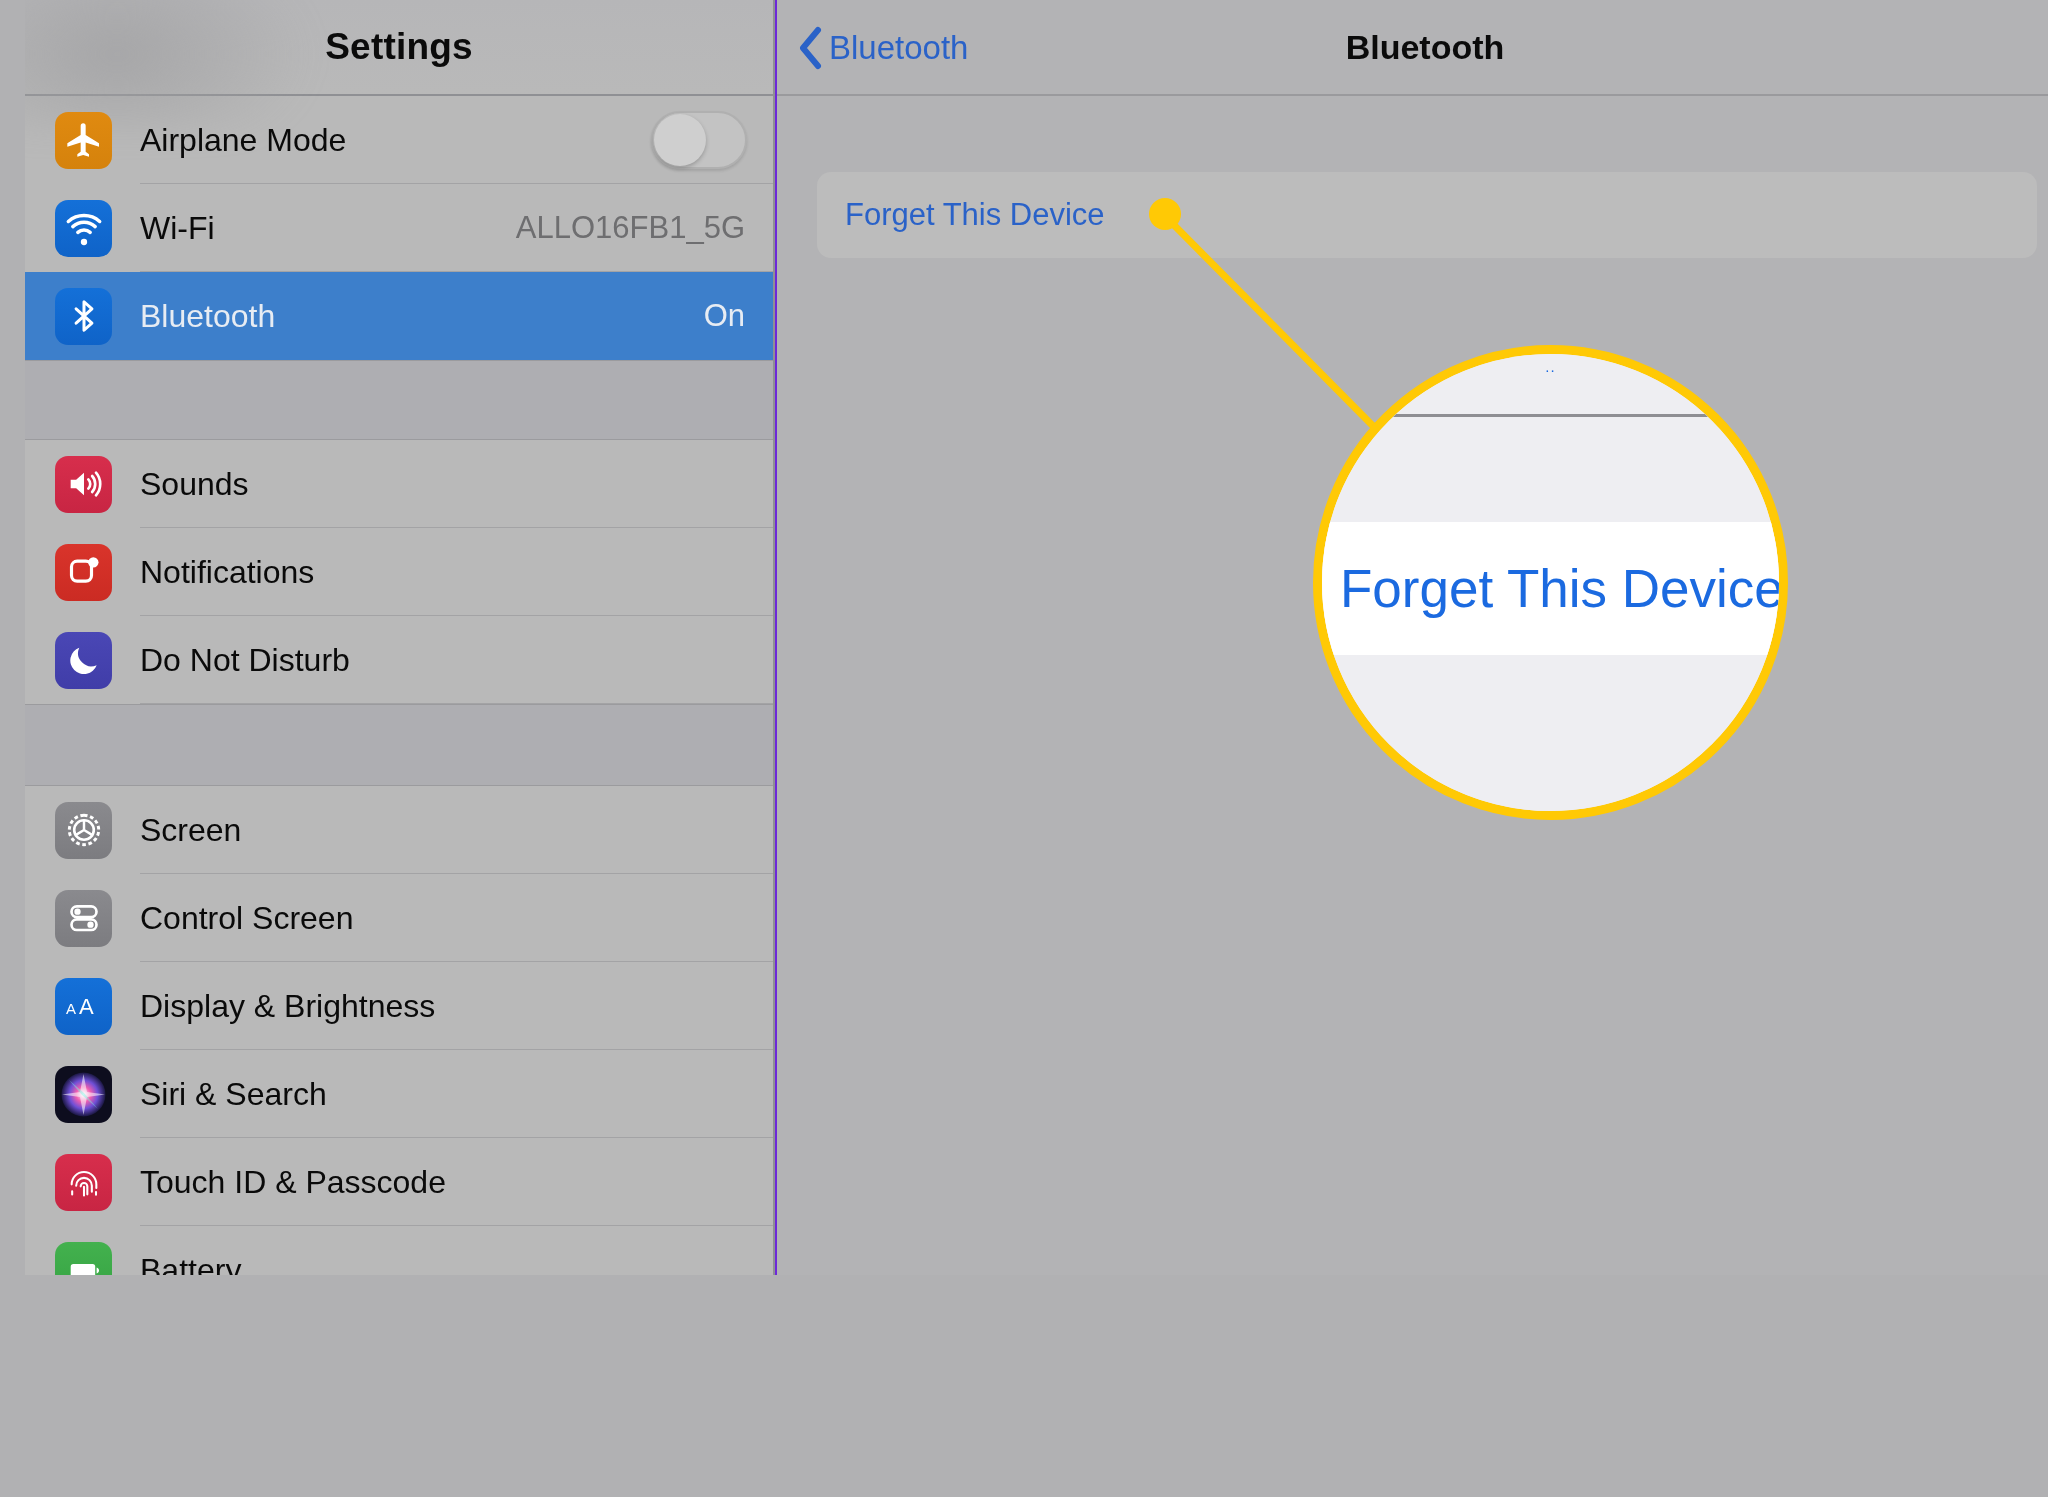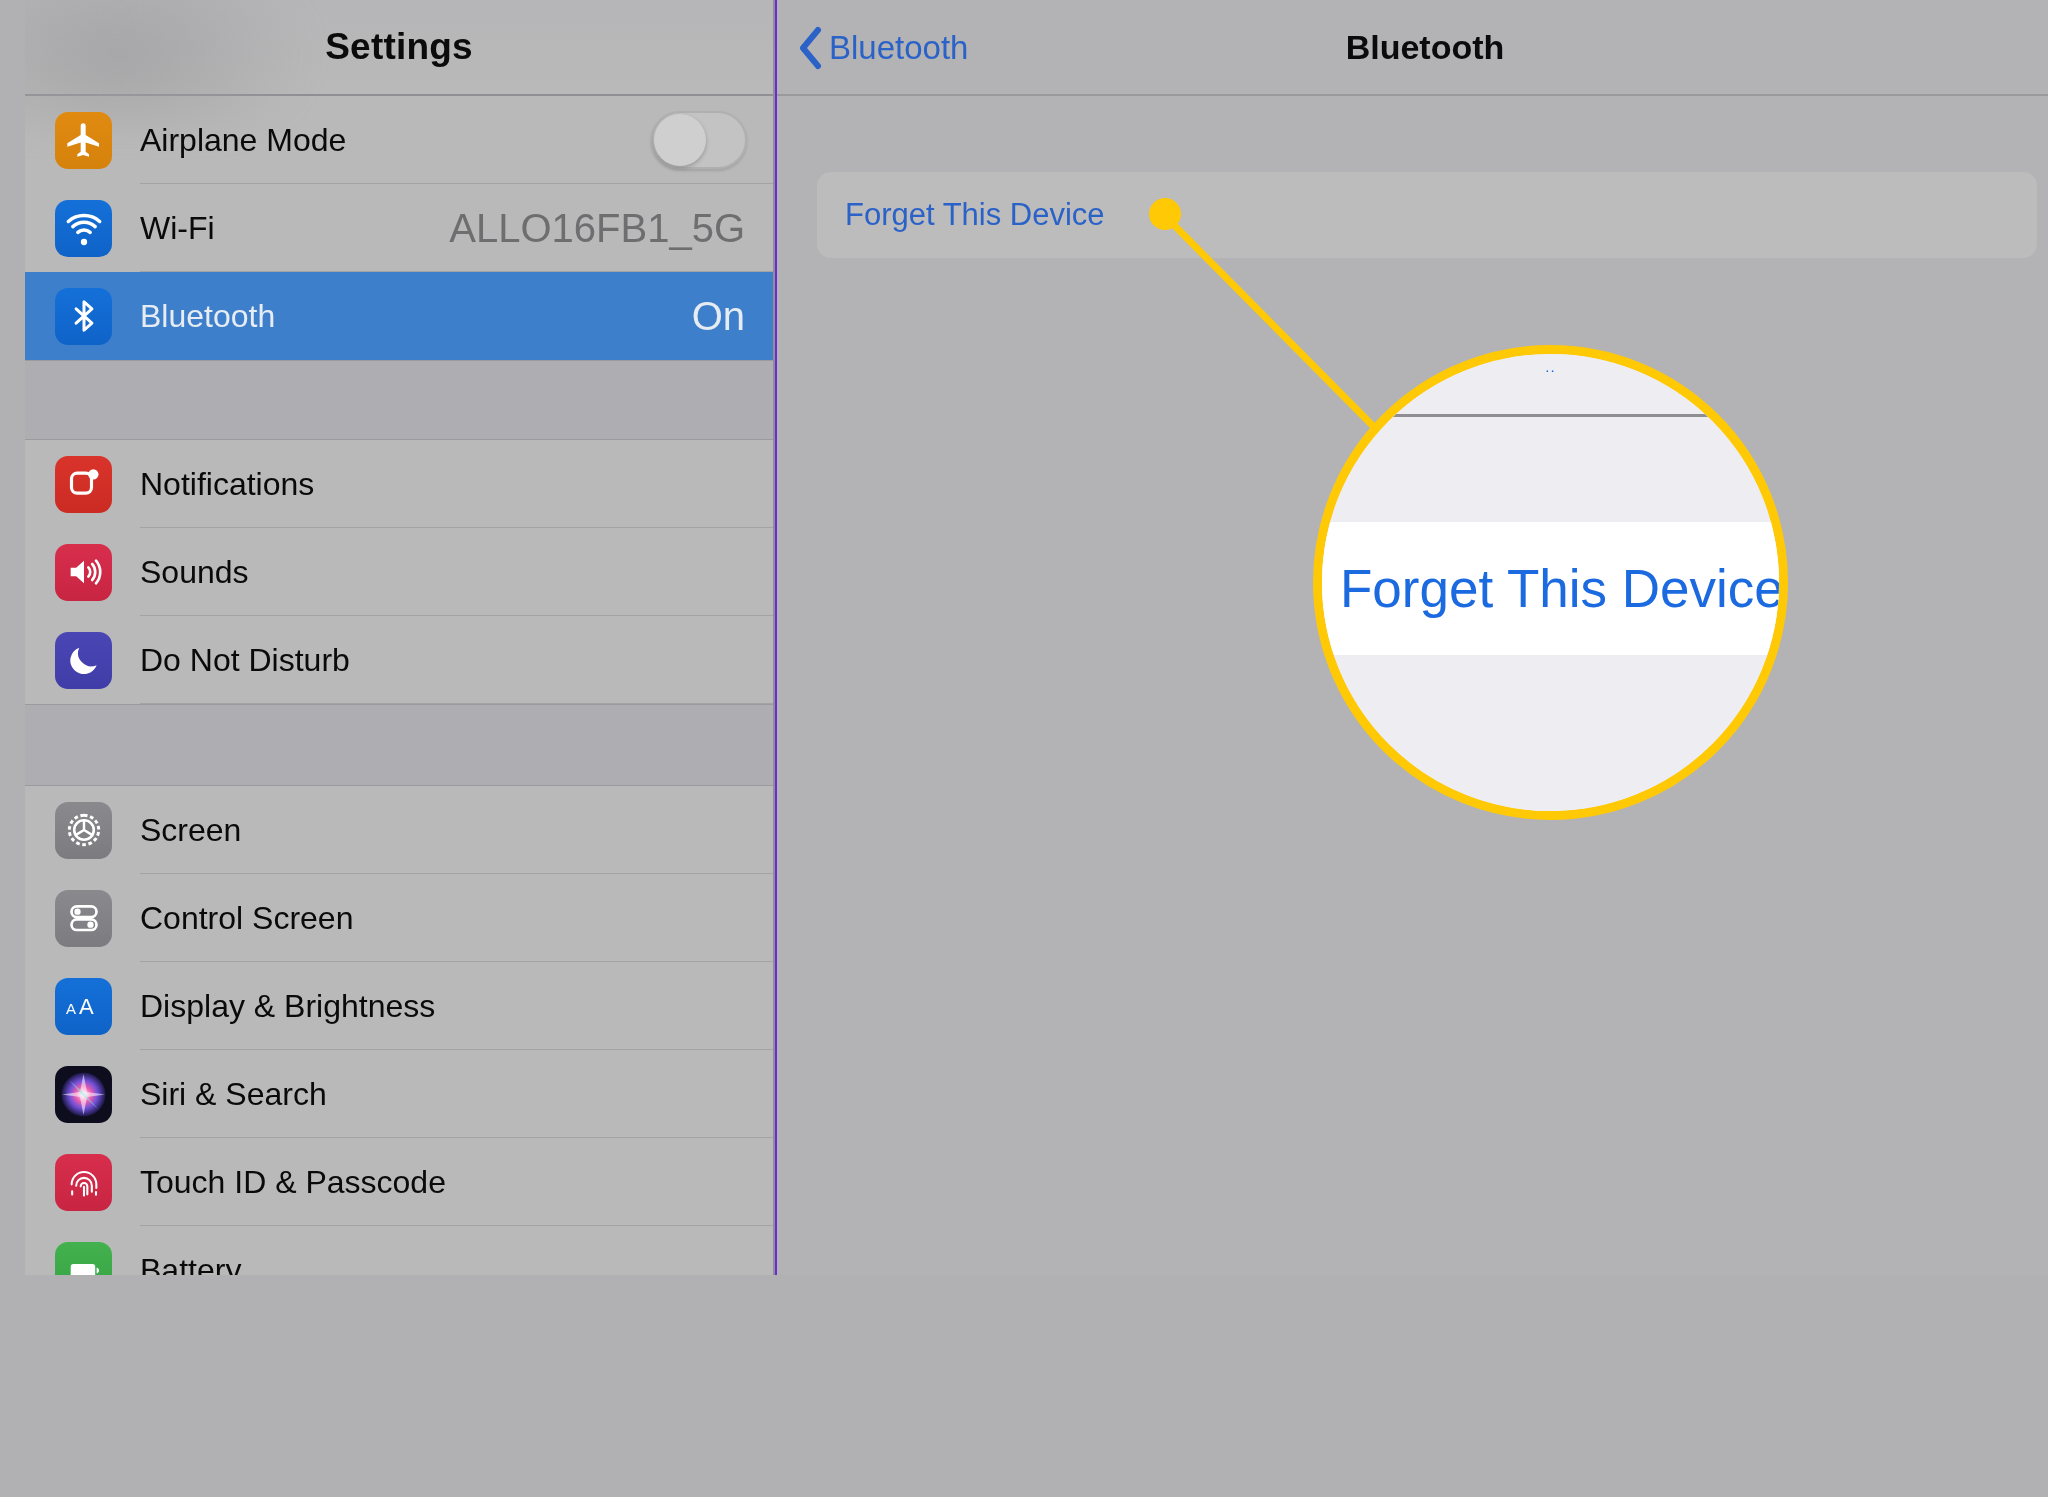--- a/index.html
+++ b/index.html
@@ -96,21 +96,21 @@
   .row-label {
     margin-left: 28px;
     font-size: 32px;
     color: #0a0a0a;
     white-space: nowrap;
   }
   .row.selected .row-label { color: #e7ecf3; }
   .row-value {
     margin-left: auto;
     margin-right: 28px;
-    font-size: 40px;
+    font-size: 31px;
     color: #6e6e70;
     white-space: nowrap;
     text-align: center;
   }
   .row.selected .row-value { color: #e7ecf3; }
 
   
   .toggle {
     margin-left: auto;
     margin-right: 26px;
@@ -299,40 +299,40 @@
 
       </div>
 
     </div>
 
     <div class="sect-gap"></div>
 
     <div class="group">
 
       <div class="row">
-        <div class="ic" style="background:linear-gradient(180deg,#d9342b,#cb2b23)">
-          <svg width="40" height="40" viewBox="0 0 24 24">
-            <rect x="4.5" y="5.5" width="12" height="12" rx="3.4" fill="none" stroke="#fff" stroke-width="1.9"></rect>
-            <circle cx="17.6" cy="6.2" r="3.1" fill="#fff"></circle>
-          </svg>
-        </div>
-        <span class="row-label">Notifications</span>
-        <div class="sep"></div>
-      </div>
-
-      <div class="row">
         <div class="ic" style="background:linear-gradient(180deg,#d72e4c,#c82543)">
           <svg width="40" height="40" viewBox="0 0 24 24">
             <path fill="#fff" d="M4 9.5h3.3L12 5.2v13.6L7.3 14.5H4z"></path>
             <path fill="none" stroke="#fff" stroke-width="1.6" stroke-linecap="round" d="M14.6 9.2a4 4 0 0 1 0 5.6"></path>
             <path fill="none" stroke="#fff" stroke-width="1.6" stroke-linecap="round" d="M16.9 7.2a7.2 7.2 0 0 1 0 9.6"></path>
             <path fill="none" stroke="#fff" stroke-width="1.6" stroke-linecap="round" d="M19.2 5.2a10.4 10.4 0 0 1 0 13.6"></path>
           </svg>
         </div>
         <span class="row-label">Sounds</span>
+        <div class="sep"></div>
+      </div>
+
+      <div class="row">
+        <div class="ic" style="background:linear-gradient(180deg,#d9342b,#cb2b23)">
+          <svg width="40" height="40" viewBox="0 0 24 24">
+            <rect x="4.5" y="5.5" width="12" height="12" rx="3.4" fill="none" stroke="#fff" stroke-width="1.9"></rect>
+            <circle cx="17.6" cy="6.2" r="3.1" fill="#fff"></circle>
+          </svg>
+        </div>
+        <span class="row-label">Notifications</span>
         <div class="sep"></div>
       </div>
 
       <div class="row">
         <div class="ic" style="background:linear-gradient(180deg,#4a47b5,#403da8)">
           <svg width="38" height="38" viewBox="0 0 24 24">
             <path fill="#fff" d="M20 15.3A8.4 8.4 0 0 1 9 4.2a8.6 8.6 0 1 0 11 11.1z"></path>
           </svg>
         </div>
         <span class="row-label">Do Not Disturb</span>

